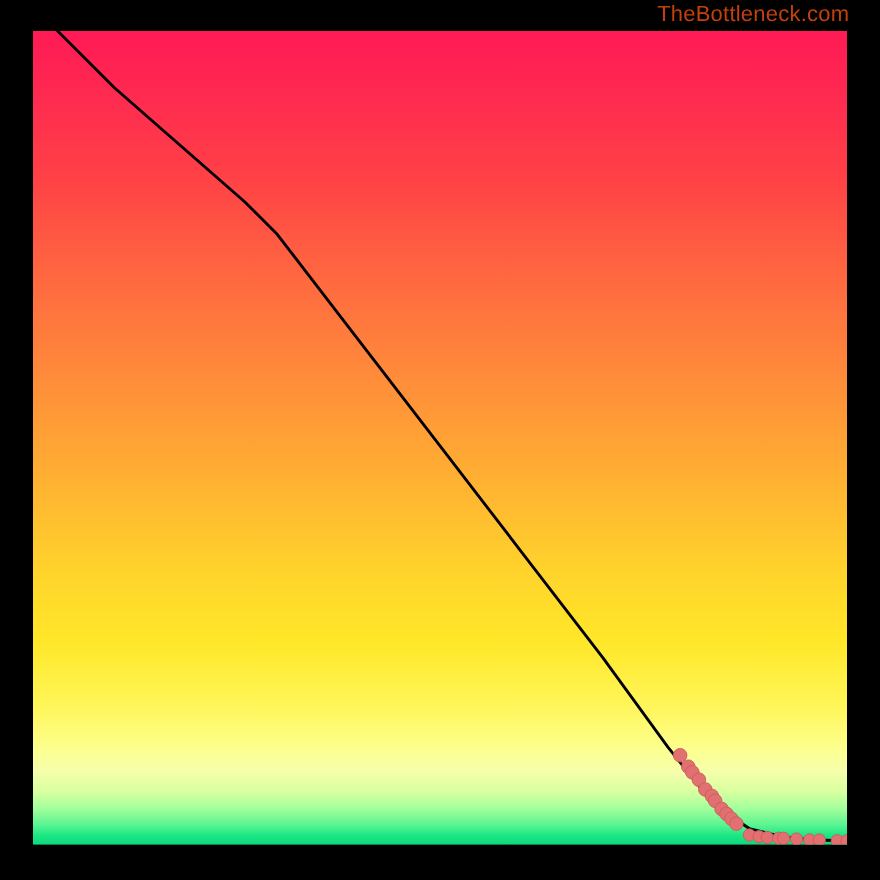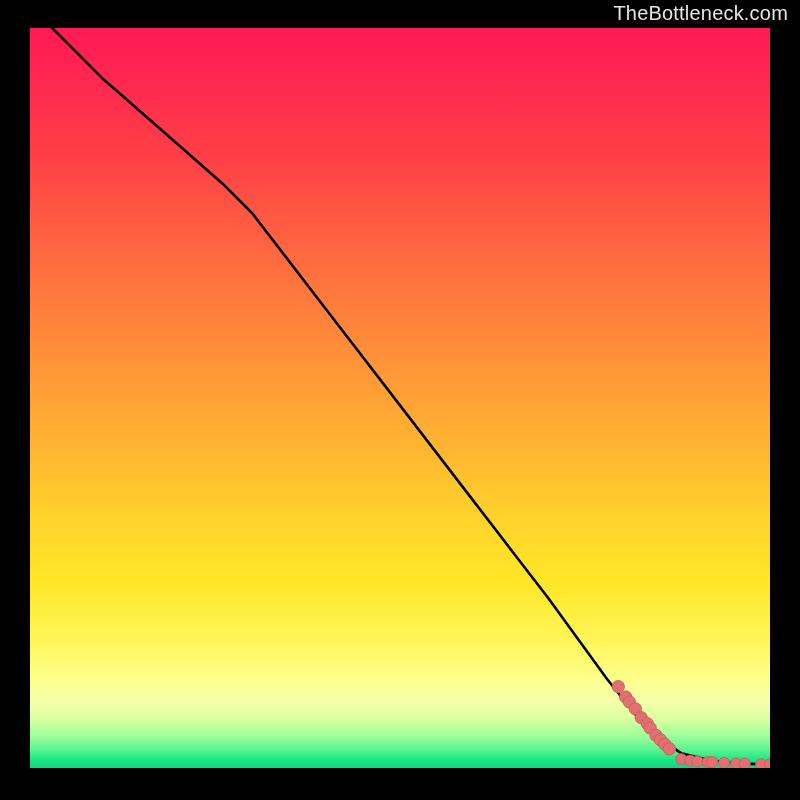--- a/index.html
+++ b/index.html
@@ -7,24 +7,24 @@
     width: 800px;
     height: 800px;
     background: #000;
     position: relative;
     font-family: Arial, Helvetica, sans-serif;
     overflow: hidden;
   }
   .attribution {
     position: absolute;
     top: 2px;
-    right: 12px;
+    right: 28px;
     font-size: 20px;
     font-weight: 500;
-    color: #e5e5e5;
+    color: #c2410c;
     z-index: 10;
     letter-spacing: 0.2px;
   }
   .plot-area {
     position: absolute;
     left: 30px;
     top: 28px;
     width: 740px;
     height: 740px;
     overflow: hidden;

